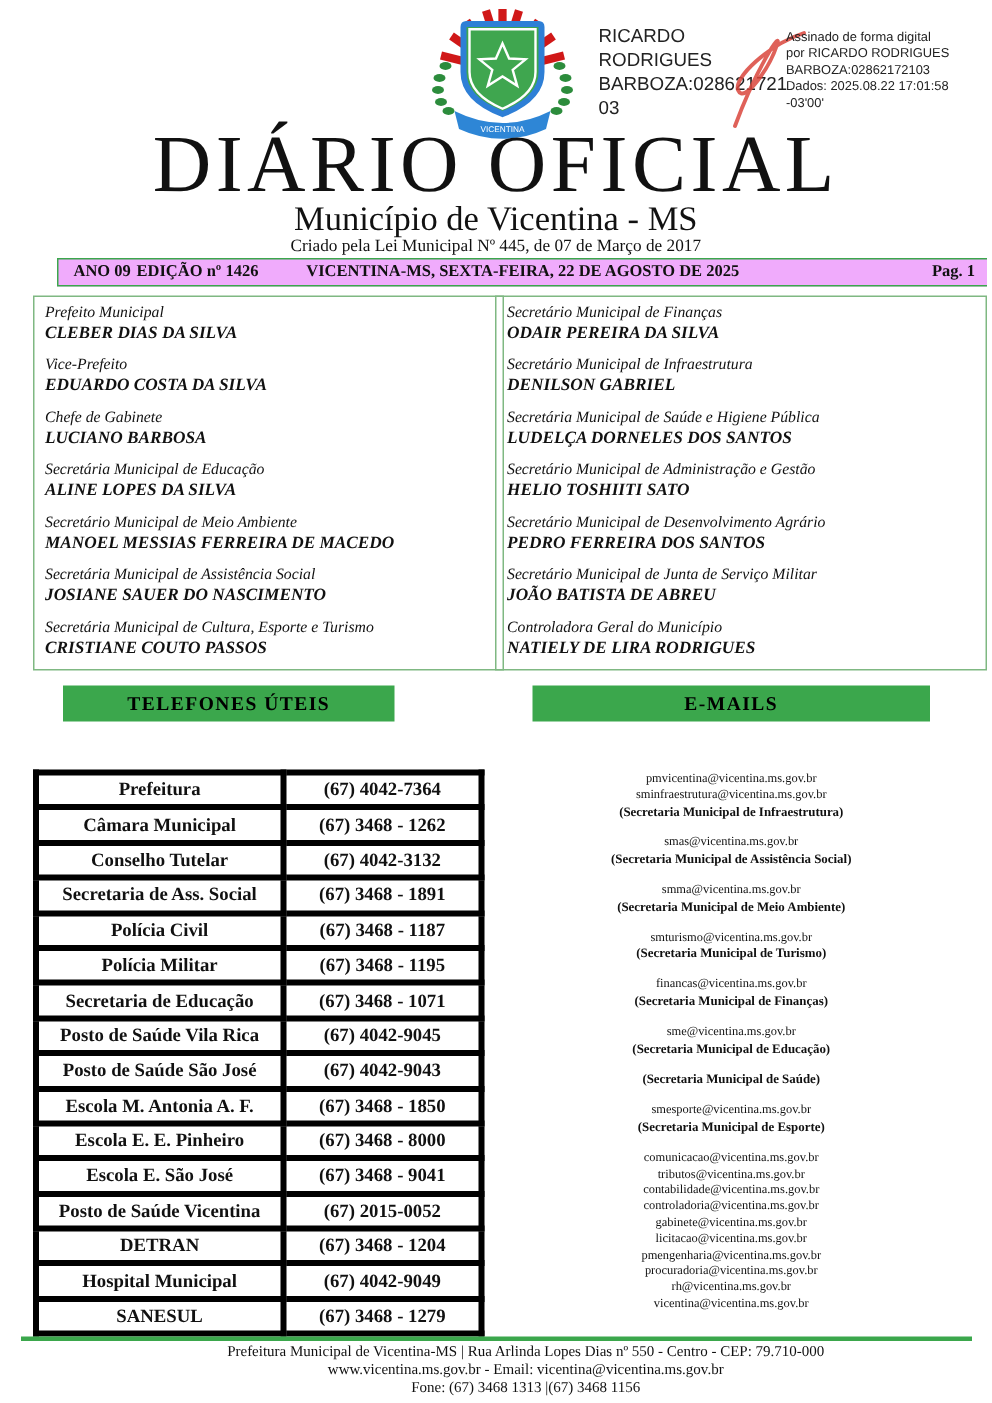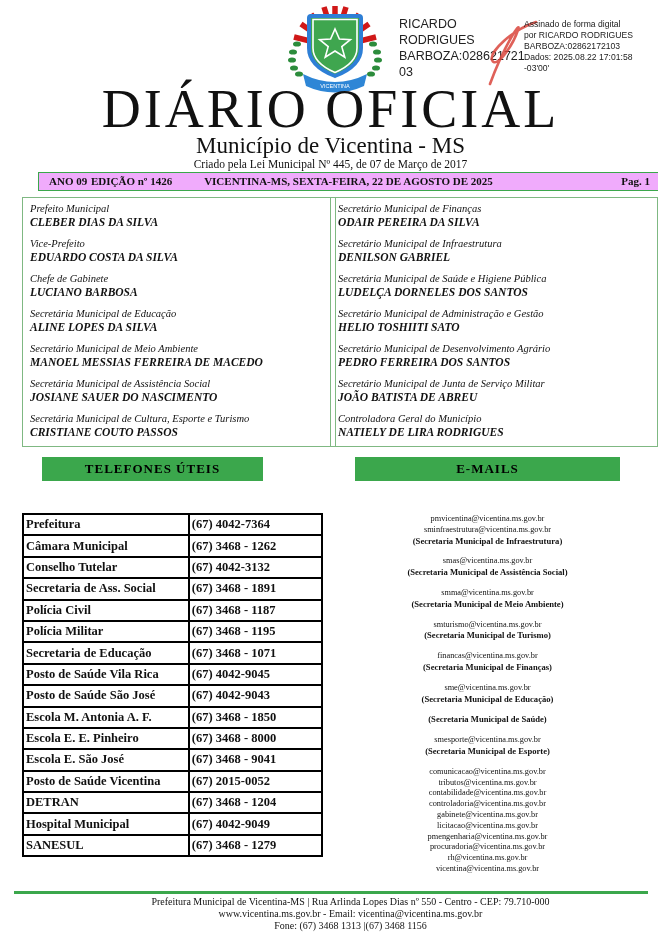--- a/index.html
+++ b/index.html
@@ -43,21 +43,21 @@
   .off-name{font-size:11.5px;line-height:13.5px;font-weight:bold;}
 
   
   .sec-bar{position:absolute;top:457px;height:24px;background:#3BA74C;color:#000000;
            text-align:center;font-weight:bold;font-size:13px;line-height:24px;letter-spacing:1px;}
   .bar-phones{left:42px;width:221px;}
   .bar-emails{left:355px;width:265px;}
 
   
   .phone-table{position:absolute;left:22px;top:513px;width:301px;border-collapse:collapse;}
-  .phone-table td{border:2px solid #000000;height:19.4px;text-align:left;
+  .phone-table td{border:4px solid #000000;height:19.4px;text-align:center;
                   font-weight:bold;font-size:12.5px;padding:0 2px;}
   .phone-table td.c1{width:166px;}
   .phone-table td.c2{width:133px;}
 
   
   .emails{position:absolute;left:355px;top:514px;width:265px;text-align:center;}
   .email-group{margin-bottom:10px;}
   .email-addrs{font-size:8.3px;line-height:10.8px;white-space:pre-line;}
   .email-label{font-size:8.6px;line-height:10.8px;font-weight:bold;}
   .email-plain{font-size:8.3px;line-height:10.8px;white-space:pre-line;}

